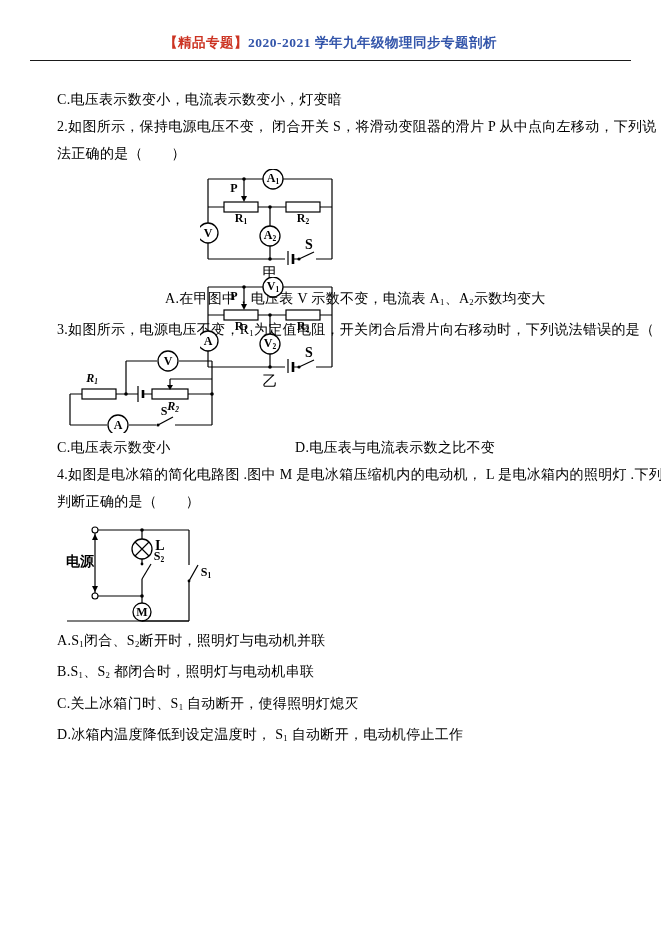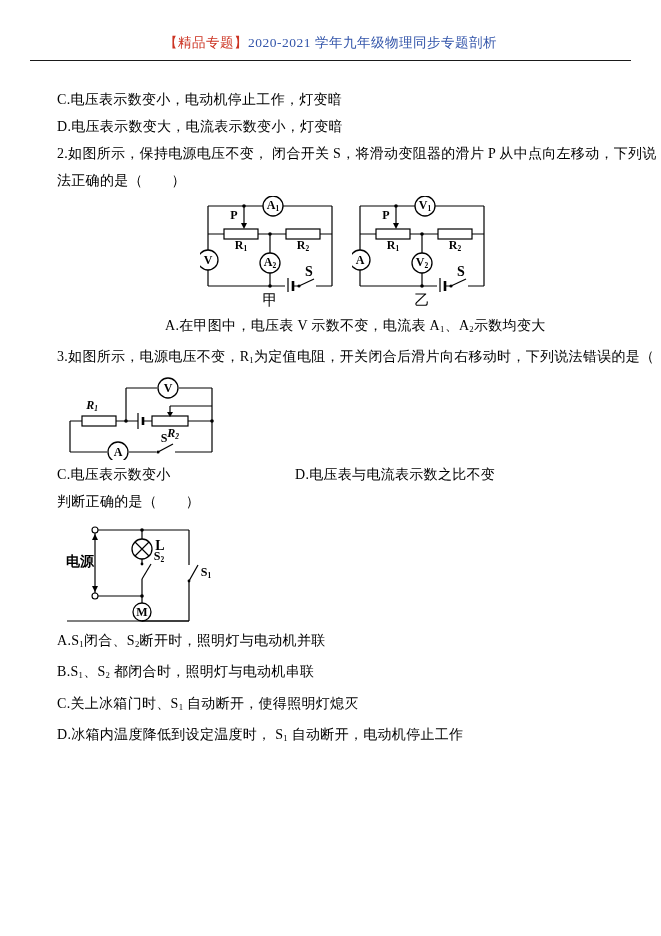--- a/index.html
+++ b/index.html
@@ -1,31 +1,31 @@
 <!DOCTYPE html>
 <html><head>
 <meta charset="utf-8">
 <style>
   html,body{margin:0;padding:0;background:#ffffff;}
   .page{position:relative;width:661px;height:936px;background:#fff;overflow:hidden;
         font-family:"Liberation Serif","DejaVu Serif",serif;color:#000;}
   
   .header{position:absolute;top:34px;left:0;right:0;text-align:center;
-          font-size:13.5px;font-weight:normal;letter-spacing:.5px;}
+          font-size:13.5px;font-weight:bold;letter-spacing:.5px;}
   .header-rule{position:absolute;top:60px;left:30px;right:30px;border-top:1.5px solid #1a1a1a;}
   
   .content{position:absolute;top:86px;left:57px;width:578px;font-size:14px;}
   .line{line-height:27px;white-space:nowrap;letter-spacing:.3px;}
   .indent{padding-left:108px;}
   .cols .c1{display:inline-block;width:238px;}
   sub{font-size:.62em;vertical-align:-.28em;}
   
   .fig{position:relative;}
   .fig svg{display:block;}
-  .fig-q2{margin:2px 0 2px 143px;width:292px;height:114px;display:flex;gap:12px;}
+  .fig-q2{margin:2px 0 2px 143px;width:292px;height:114px;display:flex;gap:12px;flex-direction:column;}
   .circuit{position:relative;width:140px;height:114px;}
   .fig-q3{margin:1px 0 1px 3px;width:170px;height:84px;}
   .fig-q4{margin:2px 0 2px 10px;width:160px;height:108px;}
   .cl{position:absolute;transform:translate(-50%,-50%);font-size:12px;font-weight:bold;
       line-height:1;white-space:nowrap;}
   .cl.big{font-size:14px;}
   .cl.it{font-style:italic;}
   .caption{position:absolute;left:0;right:0;top:97px;text-align:center;font-size:15px;line-height:1;}
   .wire{stroke:#000;stroke-width:1.2;fill:none;}
   .thick{stroke:#000;stroke-width:2.6;fill:none;}
@@ -40,22 +40,21 @@
 
 <div class="page">
 
   <div class="header">
     <span id="hdr-badge" style="color: rgb(204, 51, 34);">【精品专题】</span><span id="hdr-title" style="color: rgb(51, 85, 170);">2020-2021 学年九年级物理同步专题剖析</span>
   </div>
   <div class="header-rule"></div>
 
   <div class="content">
 
-    <div class="line">C.电压表示数变小，电动机停止工作，灯变暗</div>
-    <div class="line">D.电压表示数变大，电流表示数变小，灯变暗</div>
+    <div class="line">C.电压表示数变小，电流表示数变小，灯变暗</div>
 
     <div class="line">2.如图所示，保持电源电压不变， 闭合开关 S，将滑动变阻器的滑片 P 从中点向左移动，下列说</div>
     <div class="line">法正确的是（　　）</div>
 
     <div class="fig fig-q2">
 
       <div class="circuit">
         <svg width="140" height="96" viewBox="0 0 140 96">
           <path class="wire" d="M8 10 H132 M8 10 V90 M132 10 V90"></path>
           <path class="wire" d="M8 90 H85 M93 90 H99 M116 90 H132"></path>
@@ -142,20 +141,21 @@
       </svg>
       <span class="cl it" style="left:32px;top:30px">R<sub>1</sub></span>
       <span class="cl" style="left:108px;top:12px">V</span>
       <span class="cl it" style="left:113px;top:58px">R<sub>2</sub></span>
       <span class="cl" style="left:58px;top:76px">A</span>
       <span class="cl" style="left:104px;top:62px">S</span>
     </div>
 
     <div class="line cols"><span class="c1">C.电压表示数变小</span><span>D.电压表与电流表示数之比不变</span></div>
 
+    <div class="line">4.如图是电冰箱的简化电路图 .图中 M 是电冰箱压缩机内的电动机， L 是电冰箱内的照明灯 .下列</div>
     <div class="line">判断正确的是（　　）</div>
 
     <div class="fig fig-q4">
       <svg width="160" height="106" viewBox="0 0 160 106">
         <circle class="term" cx="28" cy="13" r="3"></circle>
         <circle class="term" cx="28" cy="79" r="3"></circle>
         <path class="wire" d="M28 16 V76"></path>
         <polygon class="arrow" points="25,23 31,23 28,17"></polygon>
         <polygon class="arrow" points="25,69 31,69 28,75"></polygon>
         <path class="wire" d="M31 13 H122"></path>

